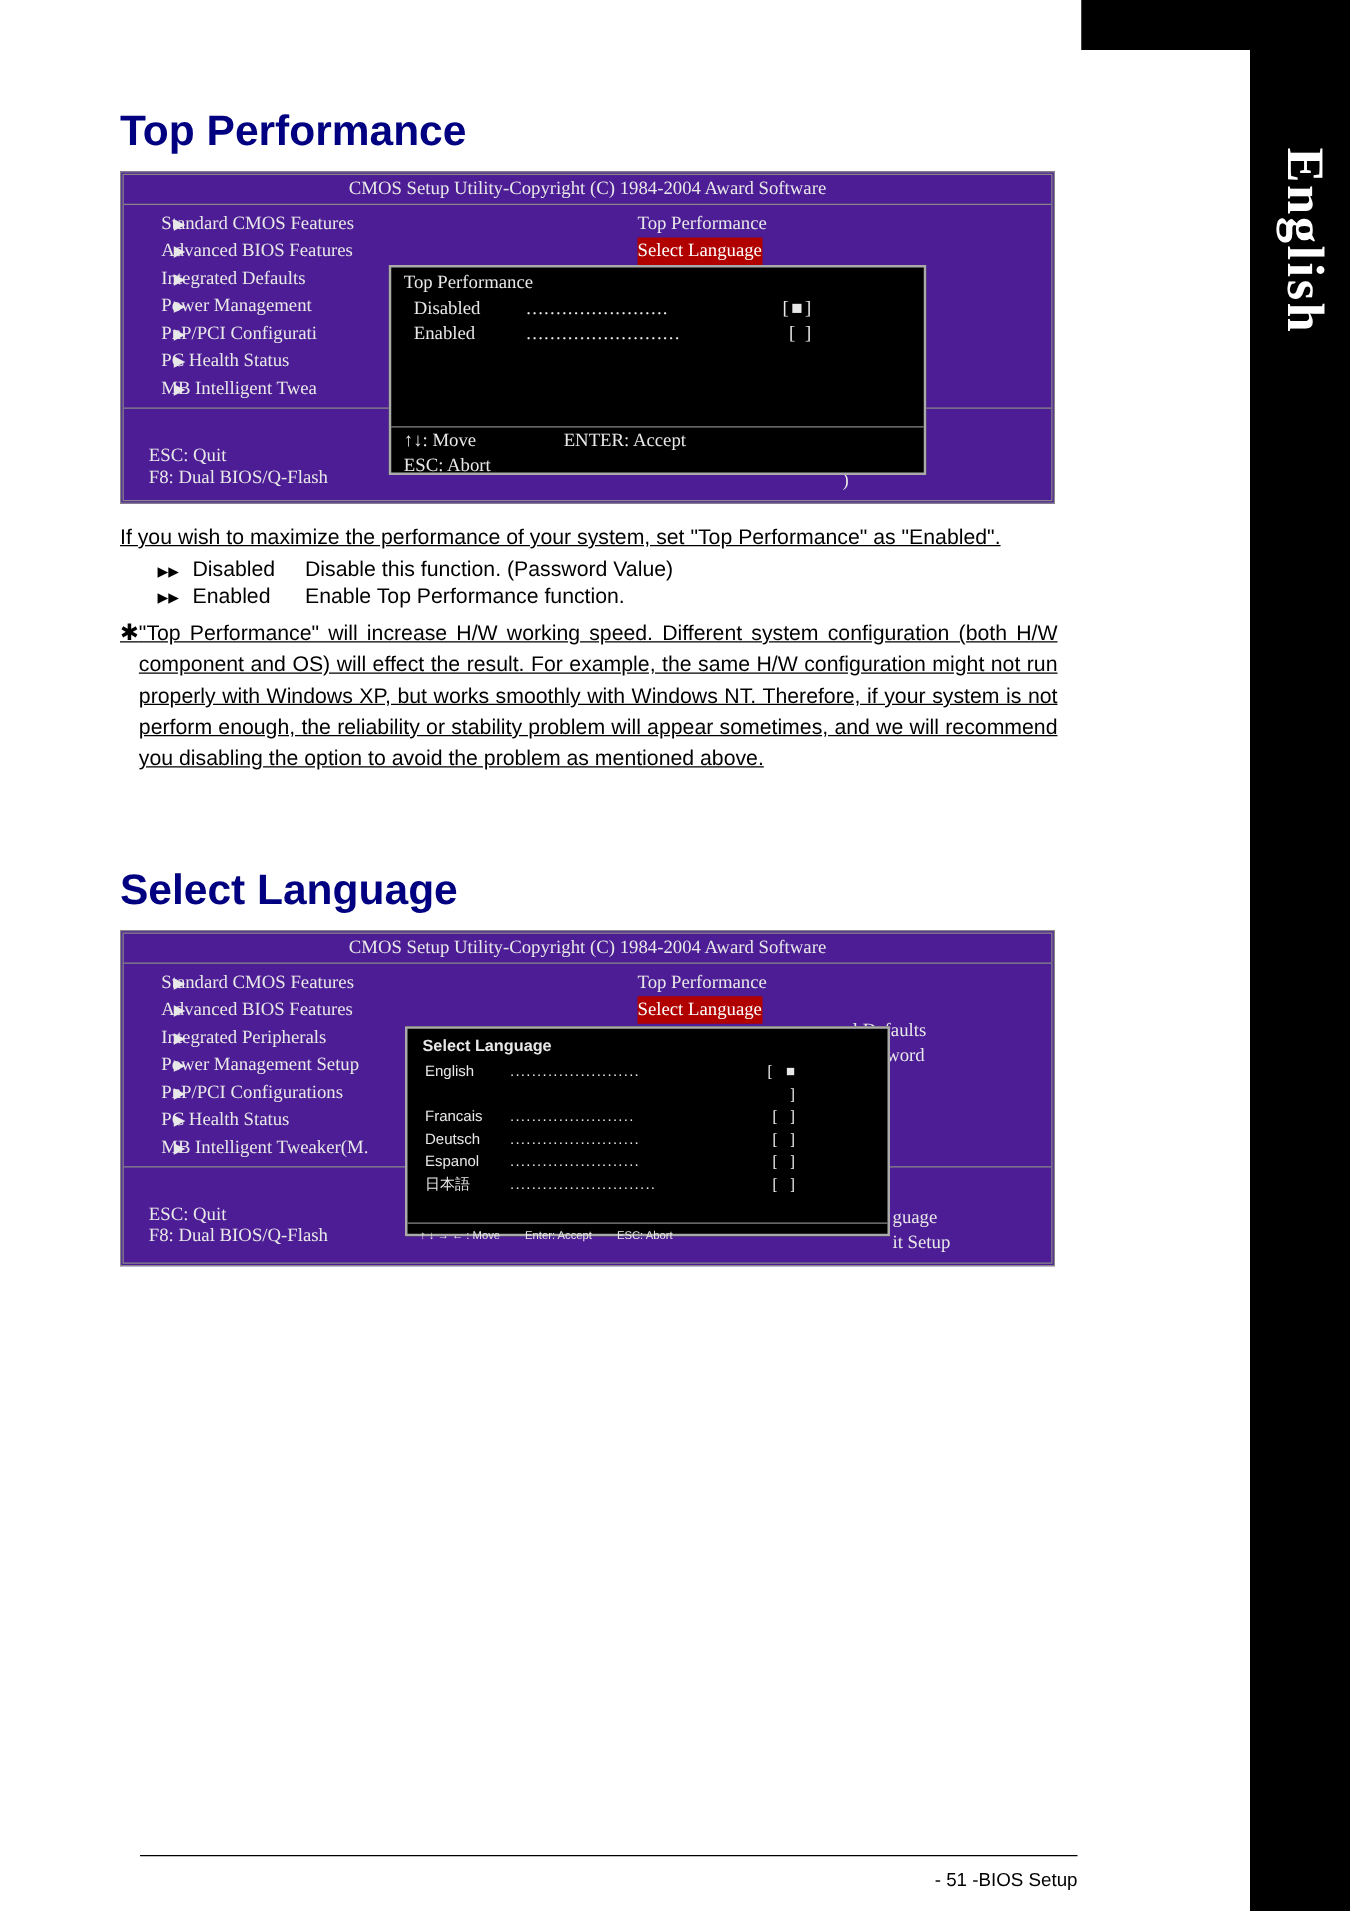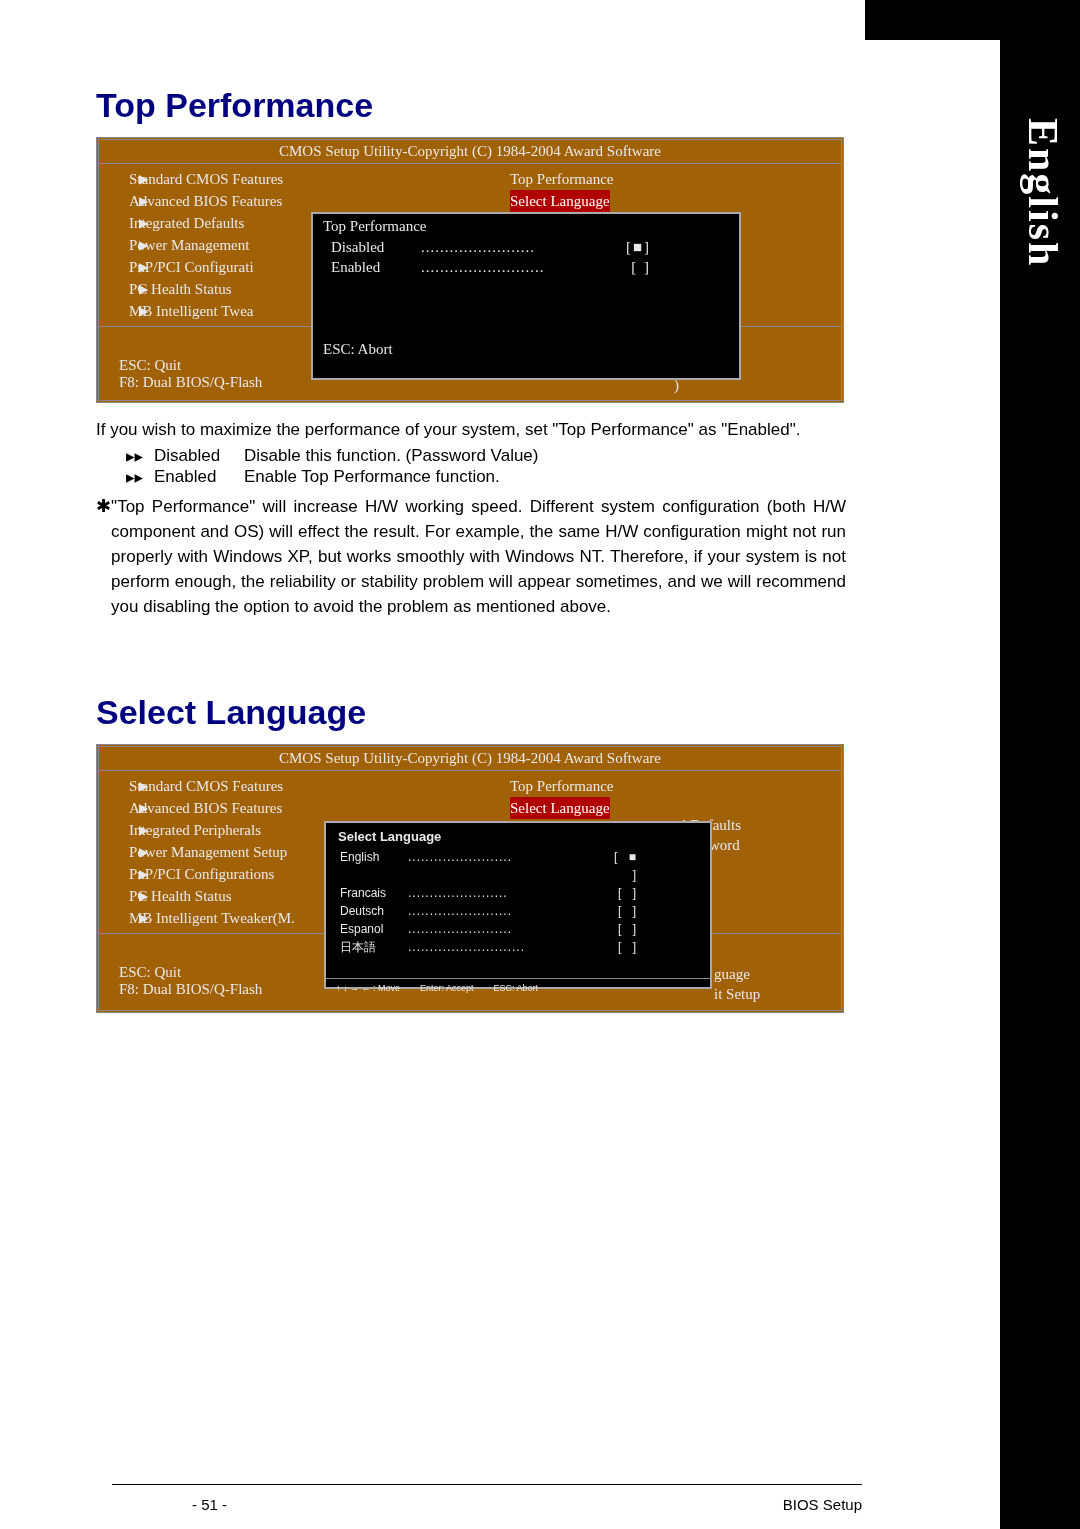--- a/index.html
+++ b/index.html
@@ -53,21 +53,21 @@
   }
   h2.section-title {
     color: #000080;
     font-size: 34px;
     font-weight: bold;
     font-family: Arial, sans-serif;
     margin-bottom: 12px;
   }
   .bios-box {
     border: 3px double #888;
-    background: #a16207;
+    background: #4c1d95;
     color: #e8e8e8;
     font-family: "Times New Roman", serif;
     font-size: 15px;
     width: 748px;
     position: relative;
     margin-bottom: 14px;
   }
   .bios-title {
     text-align: center;
     padding: 3px 0;
@@ -140,20 +140,21 @@
   .popup-opt .lbl { width: 90px; }
   .popup-opt .dots { flex:1; letter-spacing:1px; overflow:hidden; }
   .popup-opt .chk { width:40px; text-align:right; letter-spacing:2px;}
 
   .body-text {
     font-size: 17px;
     line-height: 25px;
     text-align: justify;
     margin: 4px 0 0 0;
     font-family: Arial, sans-serif;
+    text-decoration: underline;
   }
   .opt-list {
     margin: 4px 0 4px 30px;
     font-size: 17px;
   }
   .opt-list .row { display:flex; align-items:flex-start; }
   .opt-list .arrow { width:28px; }
   .opt-list .name { width: 90px; }
   .note-row { display:flex; align-items: flex-start; margin-top: 6px;}
   .note-icon { width: 34px; font-size: 18px; }
@@ -185,21 +186,21 @@
     background:#000;
   }
   .footer-row {
     position:absolute;
     left:112px; bottom: 16px;
     width: 750px;
     display:flex;
     font-size:15px;
     justify-content:space-between;
   }
-  .page-no { text-align:left; flex:1;}
+  .page-no { text-align:right; flex:1;}
   .section-gap { height: 74px; }
 </style>
 </head>
 <body>
 
 <div class="page">
   <div class="black-bar-top"></div>
   <div class="black-bar-side"></div>
   <div class="lang-tab">English</div>
 
@@ -261,20 +262,26 @@
                 <span class="dots">........................</span>
                 <span class="chk">[■]</span>
             </div>
             <div class="popup-opt">
               <span class="lbl">Enabled</span>
                 <span class="dots">..........................</span>
                 <span class="chk">[   ]</span>
             </div>
           </div>
           <div style="height:58px;"></div>
+          <div class="popup-footer">
+            <div style="display:flex; gap:70px;">
+              <span>↑↓: Move</span>
+              <span>ENTER: Accept</span>
+            </div>
+          </div>
           <div style="padding:0 10px 4px;">ESC: Abort</div>
         </div>
       </div>
       <div class="bios-footer">
         <div class="fcol">
           <div>ESC: Quit</div>
           <div>F8: Dual BIOS/Q-Flash</div>
         </div>
         <div class="fcol" style="text-align:left; padding-left:200px; padding-top:20px;">)</div>
       </div>

